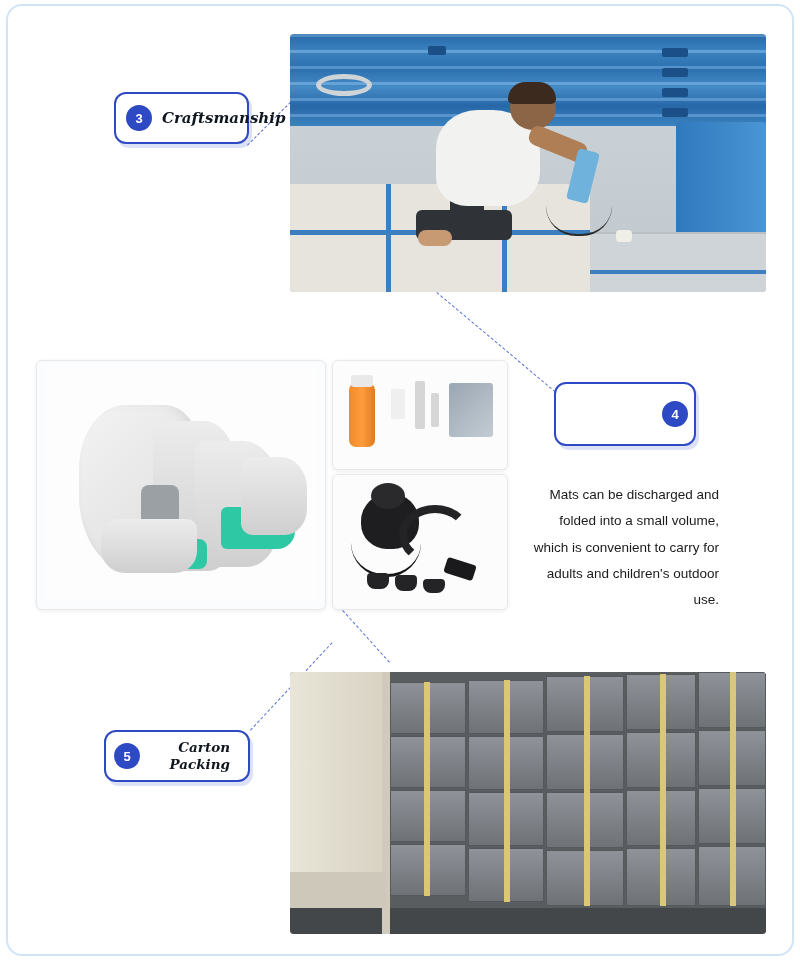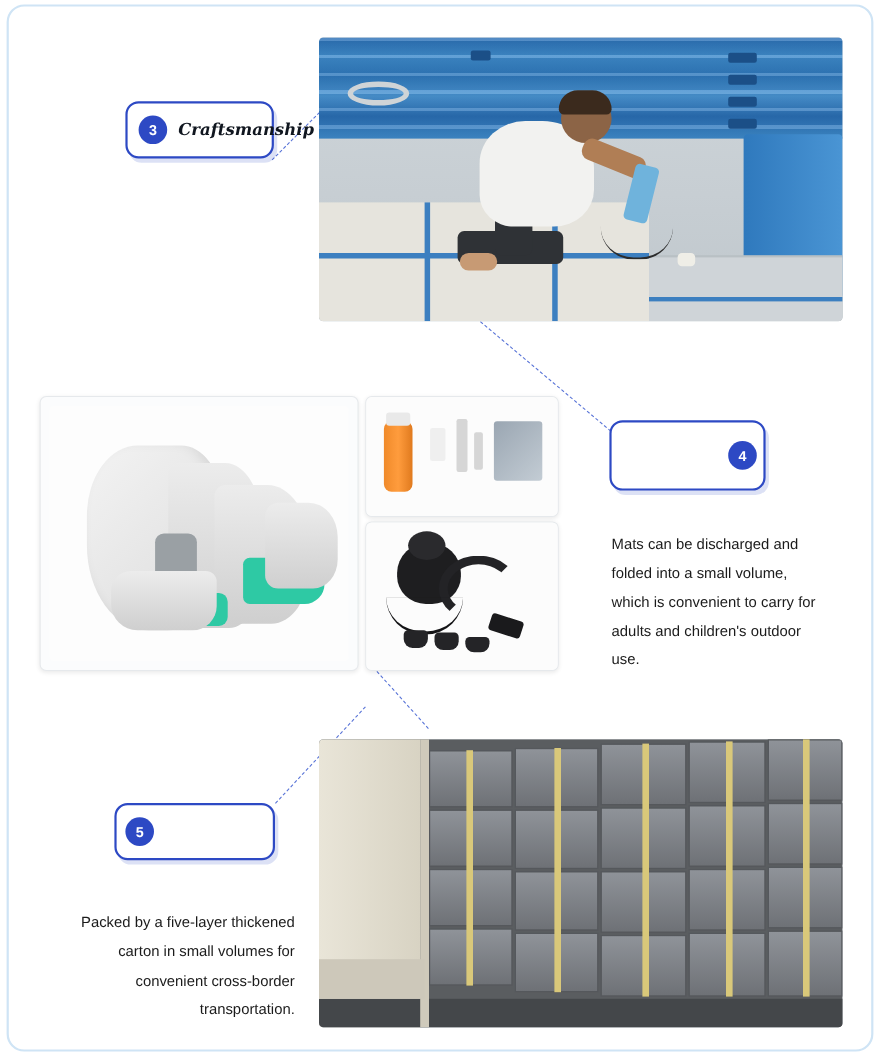--- a/index.html
+++ b/index.html
@@ -191,21 +191,21 @@
     <div class="weld-tool" style="left:282px; top:116px; width:22px; height:52px; transform:rotate(14deg);"></div>
     <div class="weld-cord" style="left:256px; top:150px; width:66px; height:52px;"></div>
     <div style="position:absolute;left:128px;top:196px;width:34px;height:16px;background:#c79a74;border-radius:8px;"></div>
     <div style="position:absolute;left:326px;top:196px;width:16px;height:12px;background:#efeee7;border-radius:4px;"></div>
   </div>
 
   <div class="callout" style="left:554px; top:382px; width:142px; height:64px; padding:0 6px; flex-direction:row-reverse;">
     <span class="num">4</span>
   </div>
 
-  <div class="para left-align" style="left:556px; top:482px; width:196px;">Mats can be discharged and folded into a small volume, which is convenient to carry for adults and children's outdoor use.</div>
+  <div class="para left-align" style="left:523px; top:482px; width:196px;text-align:right;">Mats can be discharged and folded into a small volume, which is convenient to carry for adults and children's outdoor use.</div>
 
   <div class="photo card" id="photo-fold">
     <div class="fold-inner">
       <div class="fold-roll" style="left:34px; top:36px; width:122px; height:168px;"></div>
       <div class="fold-fold" style="left:108px; top:52px; width:86px; height:150px; border-radius:10px 40% 36% 12px;"></div>
       <div class="fold-fold" style="left:150px; top:72px; width:86px; height:126px; border-radius:10px 44% 40% 12px;"></div>
       <div class="fold-gray" style="left:96px; top:116px; width:38px; height:72px; border-radius:8px;"></div>
       <div class="fold-green" style="left:176px; top:138px; width:74px; height:42px; border-radius:6px 16px 18px 6px;"></div>
       <div class="fold-fold" style="left:196px; top:88px; width:66px; height:78px; border-radius:12px 40% 34% 12px;"></div>
       <div class="fold-green" style="left:96px; top:170px; width:66px; height:30px; border-radius:8px;"></div>
@@ -230,23 +230,23 @@
     <div class="pump-hose" style="left:66px; top:30px; width:72px; height:60px;"></div>
     <div class="pump-cable" style="left:18px; top:68px; width:70px; height:34px;"></div>
     <div class="pump-plug" style="left:112px; top:86px; width:30px; height:16px; transform:rotate(18deg);"></div>
     <div class="pump-nozzle" style="left:34px; top:98px; width:22px; height:16px;"></div>
     <div class="pump-nozzle" style="left:62px; top:100px; width:22px; height:16px;"></div>
     <div class="pump-nozzle" style="left:90px; top:104px; width:22px; height:14px;"></div>
   </div>
 
   <div class="callout" style="left:104px; top:730px; width:146px; height:52px; padding:0 8px;">
     <span class="num">5</span>
-  </div>
-
-  <div class="para right-align" style="left:52px; top:826px; width:216px;">Packed by a five-layer thickened carton in small volumes for convenient cross-border transportation.</div>
+    <span class="ctext" style="font-size:13.5px;">Carton Packing</span>
+  </div>
+
 
   <div class="photo" id="photo-carton">
     <div class="carton-bg"></div>
     <div class="carton-wallL"></div>
     <div class="carton-floor"></div>
 
     <div class="carton-box" style="left:100px; top:10px; width:76px; height:52px;"></div>
     <div class="carton-box" style="left:178px; top:8px; width:76px; height:54px;"></div>
     <div class="carton-box" style="left:256px; top:4px; width:78px; height:56px;"></div>
     <div class="carton-box" style="left:336px; top:2px; width:70px; height:56px;"></div>

